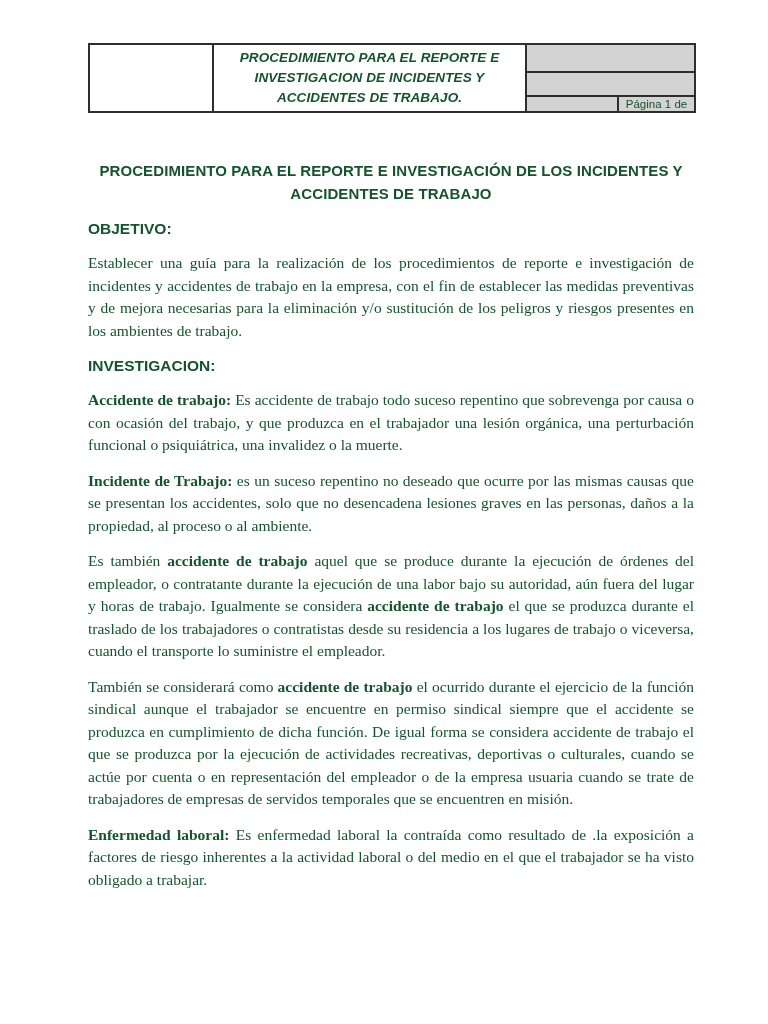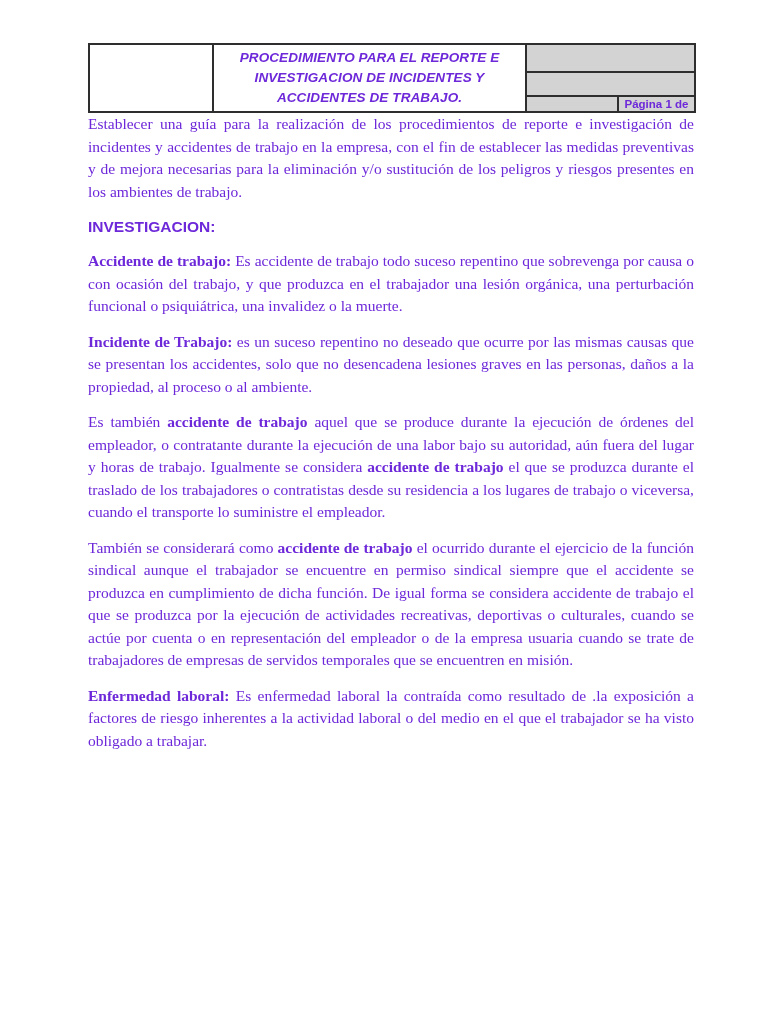--- a/index.html
+++ b/index.html
@@ -5,21 +5,21 @@
   * { box-sizing: border-box; }
   html, body { margin: 0; padding: 0; }
   body { background: #ffffff; }
 
   .page {
     position: relative;
     width: 768px;
     height: 912px;
     background: #ffffff;
     font-family: "Liberation Sans", sans-serif;
-    color: #6d28d9;
+    color: #14532d;
     overflow: hidden;
   }
 
   .content {
     position: absolute;
     left: 88px;
     top: 43px;
     width: 606px;
   }
 
@@ -44,21 +44,21 @@
     line-height: 20px;
     padding: 2px 11px;
     letter-spacing: 0.1px;
   }
   td.meta-cell { background: #d3d3d3; }
   tr.meta-row-1 { height: 28px; }
   tr.meta-row-2 { height: 24px; }
   tr.meta-row-3 { height: 16px; }
   td.page-cell {
     background: #d3d3d3;
-    font-weight: bold;
+    font-weight: normal;
     font-size: 11.5px;
     text-align: center;
     line-height: 12px;
   }
 
   
   .main-title {
     font-size: 15px;
     font-weight: bold;
     text-align: center;
@@ -103,21 +103,23 @@
       <tr class="meta-row-2">
         <td class="meta-cell" colspan="2"></td>
       </tr>
       <tr class="meta-row-3">
         <td class="meta-cell"></td>
         <td class="page-cell">Página 1 de</td>
       </tr>
     </tbody>
       </table>
 
+    <h1 class="main-title">PROCEDIMIENTO PARA EL REPORTE E INVESTIGACIÓN DE LOS INCIDENTES Y ACCIDENTES DE TRABAJO</h1>
 
+    <h2 class="section-heading">OBJETIVO:</h2>
 
     <p class="para"><span>Establecer una guía para la realización de los procedimientos de reporte e investigación de incidentes y accidentes de trabajo en la empresa, con el fin de establecer las medidas preventivas y de mejora necesarias para la eliminación y/o sustitución de los peligros y riesgos presentes en los ambientes de trabajo.</span></p>
 
     <h2 class="section-heading">INVESTIGACION:</h2>
 
     <p class="para"><span class="b">Accidente de trabajo:</span><span> Es accidente de trabajo todo suceso repentino que sobrevenga por causa o con ocasión del trabajo, y que produzca en el trabajador una lesión orgánica, una perturbación funcional o psiquiátrica, una invalidez o la muerte.</span></p>
 
     <p class="para"><span class="b">Incidente de Trabajo:</span><span> es un suceso repentino no deseado que ocurre por las mismas causas que se presentan los accidentes, solo que no desencadena lesiones graves en las personas, daños a la propiedad, al proceso o al ambiente.</span></p>
 
     <p class="para"><span>Es también </span><span class="b">accidente de trabajo</span><span> aquel que se produce durante la ejecución de órdenes del empleador, o contratante durante la ejecución de una labor bajo su autoridad, aún fuera del lugar y horas de trabajo. Igualmente se considera </span><span class="b">accidente de trabajo</span><span> el que se produzca durante el traslado de los trabajadores o contratistas desde su residencia a los lugares de trabajo o viceversa, cuando el transporte lo suministre el empleador.</span></p>

